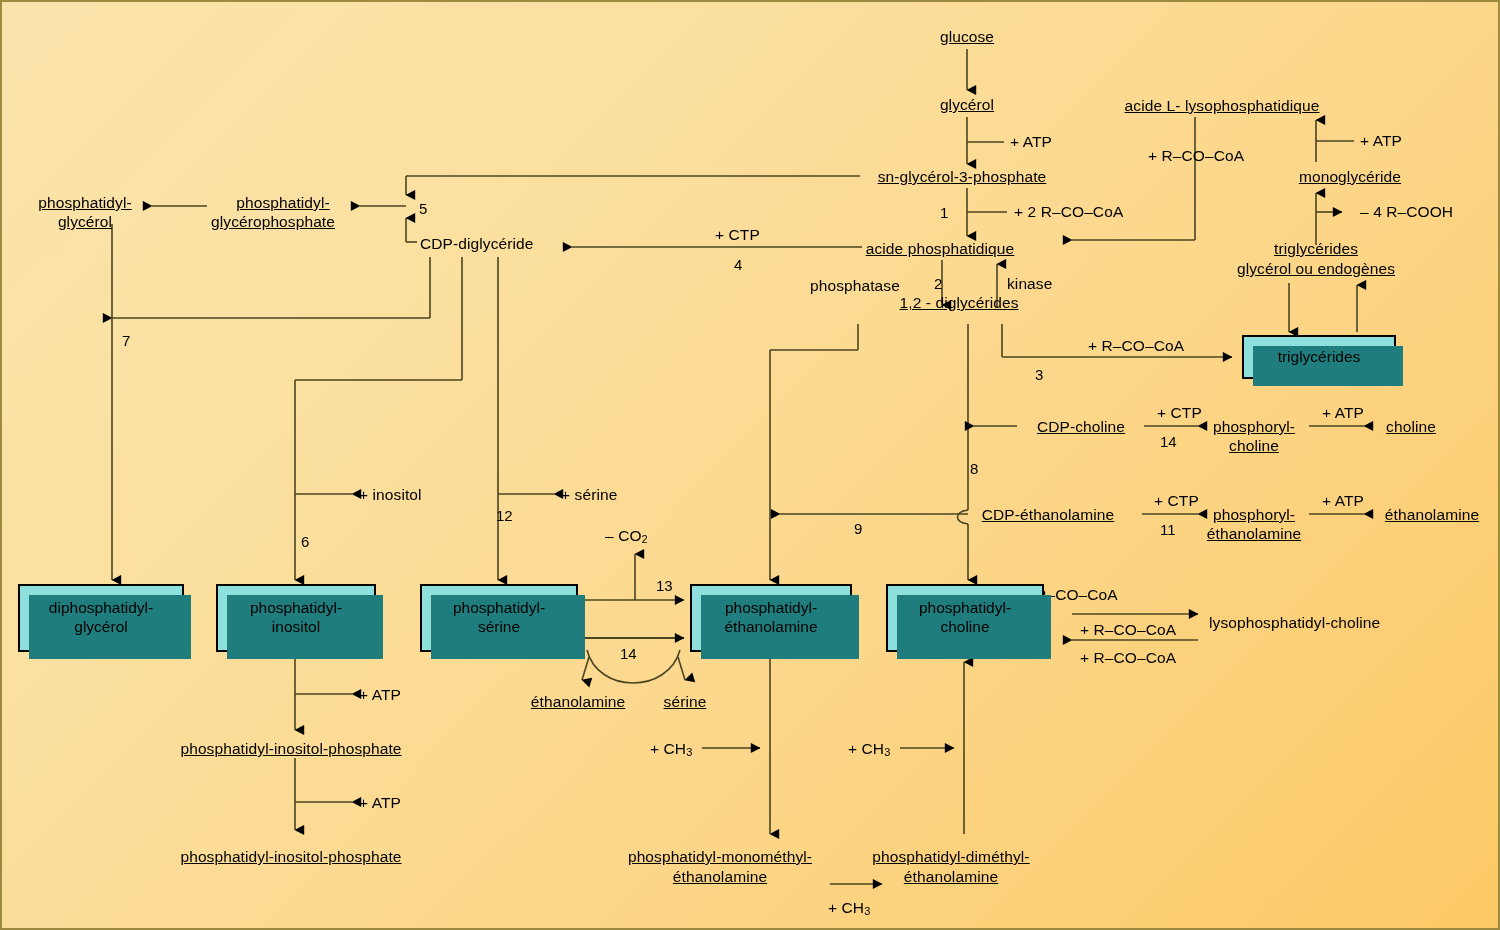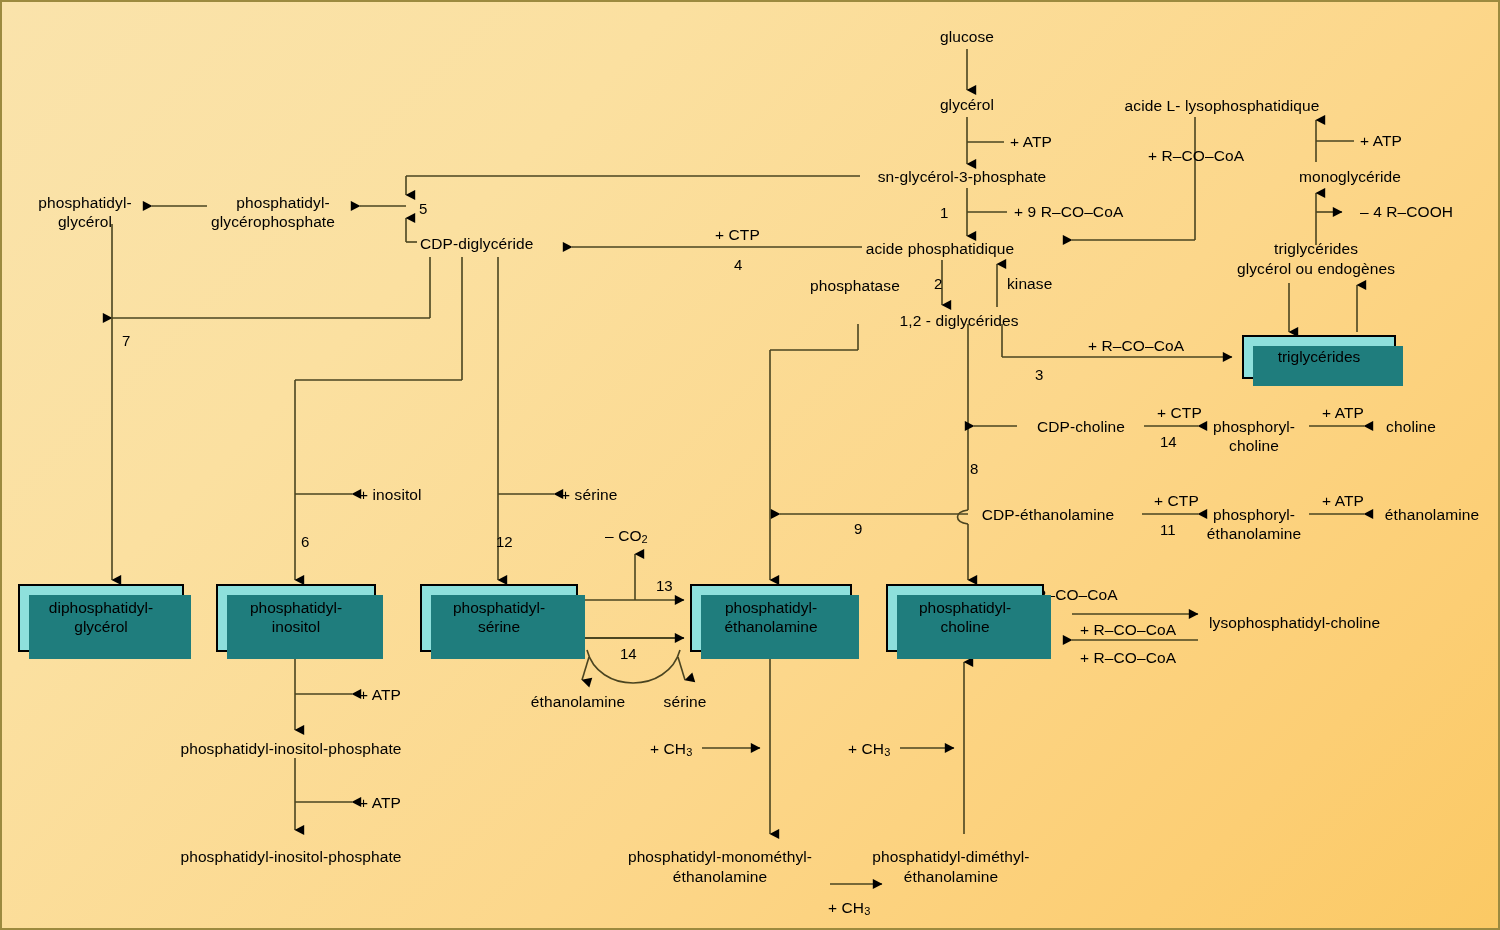--- a/index.html
+++ b/index.html
@@ -16,21 +16,21 @@
     border:2px solid #9c8a3f;
   }
   .lbl{
     position:absolute;
     font-size:15.5px;
     color:#000;
     line-height:1.22;
     white-space:nowrap;
     letter-spacing:0.1px;
   }
-  .lbl.ctr{transform:translateX(-50%);text-align:left;}
+  .lbl.ctr{transform:translateX(-50%);text-align:left;text-decoration:underline;}
   .num{
     position:absolute;
     font-size:15px;
     color:#000;
     white-space:nowrap;
   }
   svg#wires{
     position:absolute;left:0;top:0;width:1500px;height:930px;
     pointer-events:none;
   }
@@ -180,21 +180,21 @@
       <line x1="1070" y1="612" x2="1196" y2="612" marker-end="url(#ar)"></line>
       <line x1="1196" y1="638" x2="1070" y2="638" marker-end="url(#al)"></line>
 
     </g>
   </svg>
 
   <div class="lbl ctr" style="left:965px;top:26px">glucose</div>
   <div class="lbl ctr" style="left:965px;top:94px">glycérol</div>
   <div class="lbl ctr" style="left:960px;top:166px">sn-glycérol-3-phosphate</div>
   <div class="lbl ctr" style="left:938px;top:238px">acide phosphatidique</div>
-  <div class="lbl ctr" style="left:957px;top:310px">1,2 - diglycérides</div>
+  <div class="lbl ctr" style="left:957px;top:292px">1,2 - diglycérides</div>
   <div class="lbl" style="left:418px;top:233px">CDP-diglycéride</div>
 
   <div class="lbl ctr" style="left:281px;top:192px">phosphatidyl-</div>
   <div class="lbl ctr" style="left:271px;top:211px">glycérophosphate</div>
   <div class="lbl ctr" style="left:83px;top:192px">phosphatidyl-</div>
   <div class="lbl ctr" style="left:83px;top:211px">glycérol</div>
 
   <div class="lbl ctr" style="left:1220px;top:95px">acide L- lysophosphatidique</div>
   <div class="lbl ctr" style="left:1348px;top:166px">monoglycéride</div>
   <div class="lbl ctr" style="left:1314px;top:238px">triglycérides</div>
@@ -217,21 +217,21 @@
   <div class="lbl ctr" style="left:289px;top:846px">phosphatidyl-inositol-phosphate</div>
 
   <div class="lbl ctr" style="left:718px;top:846px">phosphatidyl-monométhyl-</div>
   <div class="lbl ctr" style="left:718px;top:866px">éthanolamine</div>
   <div class="lbl ctr" style="left:949px;top:846px">phosphatidyl-diméthyl-</div>
   <div class="lbl ctr" style="left:949px;top:866px">éthanolamine</div>
 
   <div class="lbl" style="left:1207px;top:612px">lysophosphatidyl-choline</div>
 
   <div class="lbl" style="left:1008px;top:131px">+ ATP</div>
-  <div class="lbl" style="left:1012px;top:201px">+ 9 R–CO–CoA</div>
+  <div class="lbl" style="left:1012px;top:201px">+ 2 R–CO–CoA</div>
   <div class="lbl" style="left:1146px;top:145px">+ R–CO–CoA</div>
   <div class="lbl" style="left:1358px;top:130px">+ ATP</div>
   <div class="lbl" style="left:1358px;top:201px">– 4 R–COOH</div>
   <div class="lbl" style="left:713px;top:224px">+ CTP</div>
   <div class="lbl" style="left:1086px;top:335px">+ R–CO–CoA</div>
   <div class="lbl" style="left:808px;top:275px">phosphatase</div>
   <div class="lbl" style="left:1005px;top:273px">kinase</div>
 
   <div class="lbl" style="left:1155px;top:402px">+ CTP</div>
   <div class="lbl" style="left:1320px;top:402px">+ ATP</div>
@@ -265,21 +265,21 @@
   <div class="num" style="left:932px;top:273px">2</div>
   <div class="num" style="left:1033px;top:364px">3</div>
   <div class="num" style="left:732px;top:254px">4</div>
   <div class="num" style="left:417px;top:198px">5</div>
   <div class="num" style="left:299px;top:531px">6</div>
   <div class="num" style="left:120px;top:330px">7</div>
   <div class="num" style="left:968px;top:458px">8</div>
   <div class="num" style="left:852px;top:518px">9</div>
   <div class="num" style="left:1158px;top:431px">14</div>
   <div class="num" style="left:1158px;top:519px">11</div>
-  <div class="num" style="left:494px;top:531px">12</div>
+  <div class="num" style="left:494px;top:505px">12</div>
   <div class="num" style="left:654px;top:575px">13</div>
   <div class="num" style="left:618px;top:643px">14</div>
 
   <div class="box" style="left:16px;top:582px;width:166px;height:68px">
     <span class="shadow"></span>
     <span class="inner">
       <span>diphosphatidyl-</span><br>
       <span>glycérol</span>
     </span>
   </div>

